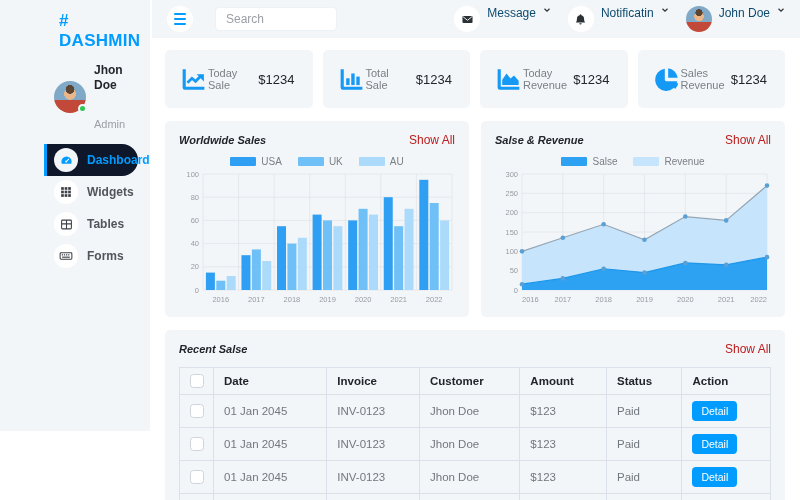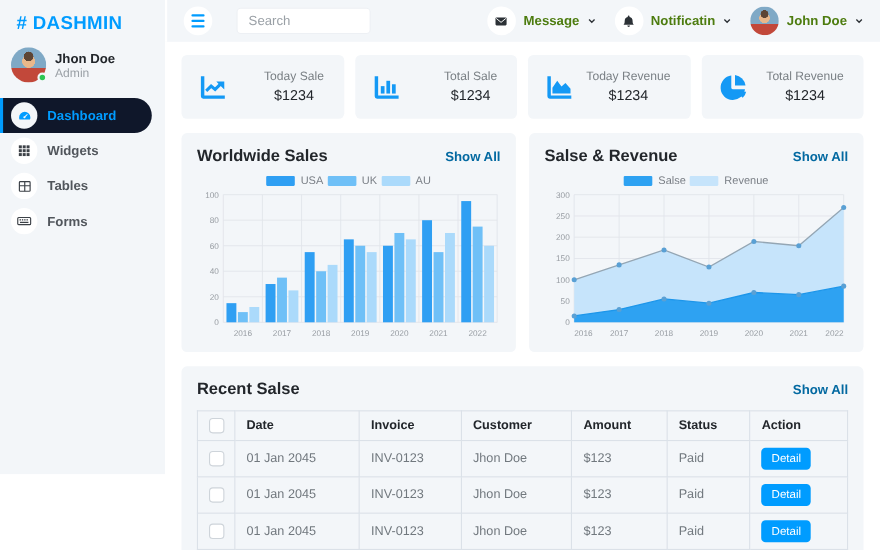--- a/index.html
+++ b/index.html
@@ -8,32 +8,32 @@
     --dark:#22262b;
     --gray:#6c757d;
     --border:#dbe1e8;
   }
   *{margin:0;padding:0;box-sizing:border-box;}
   html,body{width:800px;height:500px;overflow:hidden;background:#fff;
     font-family:"Liberation Sans",sans-serif;}
   .page{position:relative;width:800px;height:500px;overflow:hidden;}
 
   
-  .sidebar{position:absolute;left:0;top:0;width:150px;height:431px;background:var(--panel);}
+  .sidebar{position:absolute;left:0;top:0;width:150px;height:431px;background:var(--panel);padding-left:44px;}
   .logo{padding:11px 15px 8px;font-size:17px;font-weight:bold;color:var(--primary);letter-spacing:.3px;}
   .side-user{display:flex;align-items:center;gap:8px;padding:4px 10px 14px 10px;}
   .avatar{width:32px;height:32px;border-radius:50%;position:relative;flex:0 0 auto;
     background:
       radial-gradient(circle at 50% 26%, #5d4534 0 15%, rgba(0,0,0,0) 16%),
       radial-gradient(circle at 50% 40%, #e9b78a 0 23%, rgba(0,0,0,0) 24%),
       linear-gradient(180deg,#7fa9c6 0%,#7fa9c6 60%,#c2483a 60%,#c2483a 100%);}
   .status-dot{position:absolute;right:-1px;bottom:0;width:9px;height:9px;border-radius:50%;
     background:#2dc653;border:2px solid var(--panel);}
   .side-user-name{font-size:12px;font-weight:bold;color:var(--dark);line-height:1.25;}
-  .side-user-role{font-size:11px;color:#9aa0a6;}
+  .side-user-role{font-size:11px;color:#9aa0a6;margin-top:25px;}
   .nav{display:flex;flex-direction:column;}
   .nav-item{display:flex;align-items:center;gap:9px;height:32px;padding:0 10px;
     font-size:12px;font-weight:bold;color:#51565c;cursor:pointer;}
   .nav-item .icon-circle{width:24px;height:24px;border-radius:50%;background:#fff;
     display:flex;align-items:center;justify-content:center;color:#3c4147;flex:0 0 auto;}
   .nav-item.active{background:#0f172a;border-left:3px solid var(--primary);
     border-radius:0 30px 30px 0;margin-right:12px;padding-left:7px;color:var(--primary);}
   .nav-item.active .icon-circle{background:var(--panel);color:var(--primary);}
   .nav-chevron{margin-left:auto;color:#51565c;display:flex;}
 
@@ -41,45 +41,45 @@
   .main{position:absolute;left:150px;top:0;width:650px;height:500px;}
   .topbar{height:38px;background:var(--panel);display:flex;align-items:center;
     padding:0 15px;gap:22px;border-left:2px solid #fff;}
   .hamburger{width:26px;height:26px;border-radius:50%;background:#fff;display:flex;
     flex-direction:column;align-items:center;justify-content:center;gap:2.5px;cursor:pointer;}
   .hamburger span{display:block;width:12px;height:2.4px;border-radius:2px;background:var(--primary);}
   .search-input{width:122px;height:24px;border:1px solid #edf0f4;background:#fff;border-radius:4px;
     padding:0 10px;font-size:12px;color:#555;font-family:"Liberation Sans",sans-serif;outline:none;}
   .search-input::placeholder{color:#9aa0a6;}
   .topbar-right{margin-left:auto;display:flex;align-items:center;gap:17px;}
-  .tb-group{display:flex;align-items:center;gap:7px;font-size:12px;font-weight:bold;
-    color:#4d7c0f;cursor:pointer;}
+  .tb-group{display:flex;align-items:flex-start;gap:7px;font-size:12px;font-weight:normal;
+    color:#0c4a6e;cursor:pointer;}
   .tb-circle{width:26px;height:26px;border-radius:50%;background:#fff;display:flex;
     align-items:center;justify-content:center;color:#2c3136;}
   .tb-avatar{width:26px;height:26px;}
   .tb-chevron{display:flex;color:#2c3136;}
 
   .content{padding:12px 15px 0;}
 
   
   .stats-row{display:flex;gap:10px;}
   .stat-card{flex:1;background:var(--panel);border-radius:5px;height:58px;
     padding:8px 14px;display:flex;align-items:center;justify-content:space-between;}
   .stat-icon{color:#1499f5;display:flex;}
-  .stat-text{display:flex;flex-direction:column;align-items:center;gap:3px;margin-right:4px;}
+  .stat-text{display:flex;flex-direction:row;align-items:center;gap:3px;margin-right:4px;}
   .stat-label{font-size:11px;color:#7a8085;}
   .stat-value{font-size:13px;font-weight:normal;color:var(--dark);}
 
   
   .charts-row{display:flex;gap:12px;margin-top:13px;}
   .chart-card{flex:1;background:var(--panel);border-radius:5px;padding:12px 14px 10px;}
   .card-head{display:flex;align-items:center;justify-content:space-between;}
-  .card-title{font-size:15px;font-weight:bold;color:var(--dark);}
-  .show-all{font-size:12px;font-weight:bold;color:#0369a1;cursor:pointer;text-decoration:none;}
-  .legend{display:flex;justify-content:center;align-items:center;gap:4px;margin:9px 0 2px;}
+  .card-title{font-size:11px;font-weight:bold;color:var(--dark);font-style:italic;}
+  .show-all{font-size:12px;font-weight:normal;color:#b91c1c;cursor:pointer;text-decoration:none;}
+  .legend{display:flex;justify-content:center;align-items:center;gap:16px;margin:9px 0 2px;}
   .legend-item{display:flex;align-items:center;gap:5px;font-size:10px;color:#7a7f86;}
   .legend-swatch{width:26px;height:9px;border-radius:1px;display:inline-block;}
   svg.chart{display:block;width:100%;height:auto;}
 
   
   .table-card{background:var(--panel);border-radius:5px;padding:12px 14px;margin-top:13px;}
   table.sales{width:100%;border-collapse:collapse;margin-top:11px;font-size:11.5px;color:#71787e;}
   table.sales th,table.sales td{border:1px solid var(--border);padding:6px 10px;text-align:left;}
   table.sales th{color:var(--dark);font-weight:bold;margin-top:12px;}
   .cb-cell{width:34px;text-align:center !important;padding:6px 8px !important;}
@@ -253,21 +253,21 @@
           </div>
           <div class="stat-card">
             <span class="stat-icon">
               <svg width="29" height="29" viewBox="0 0 24 24">
                 <path fill="currentColor" d="M10.6 3.1a9.2 9.2 0 1 0 10.3 10.3h-9.2a1.1 1.1 0 0 1-1.1-1.1z"></path>
                 <path fill="currentColor" d="M13.4 2.7a9.2 9.2 0 0 1 7.9 7.9h-7.9z"></path>
                 <path fill="currentColor" d="M14.6 15.2h7.2a9.2 9.2 0 0 1-2.6 4.6z"></path>
               </svg>
             </span>
             <span class="stat-text">
-              <span class="stat-label">Total Revenue</span>
+              <span class="stat-label">Sales Revenue</span>
               <span class="stat-value">$1234</span>
             </span>
           </div>
         </div>
 
       <div class="charts-row">
         <section class="chart-card">
           <div class="card-head">
             <span class="card-title">Worldwide Sales</span>
             <a class="show-all">Show All</a>

